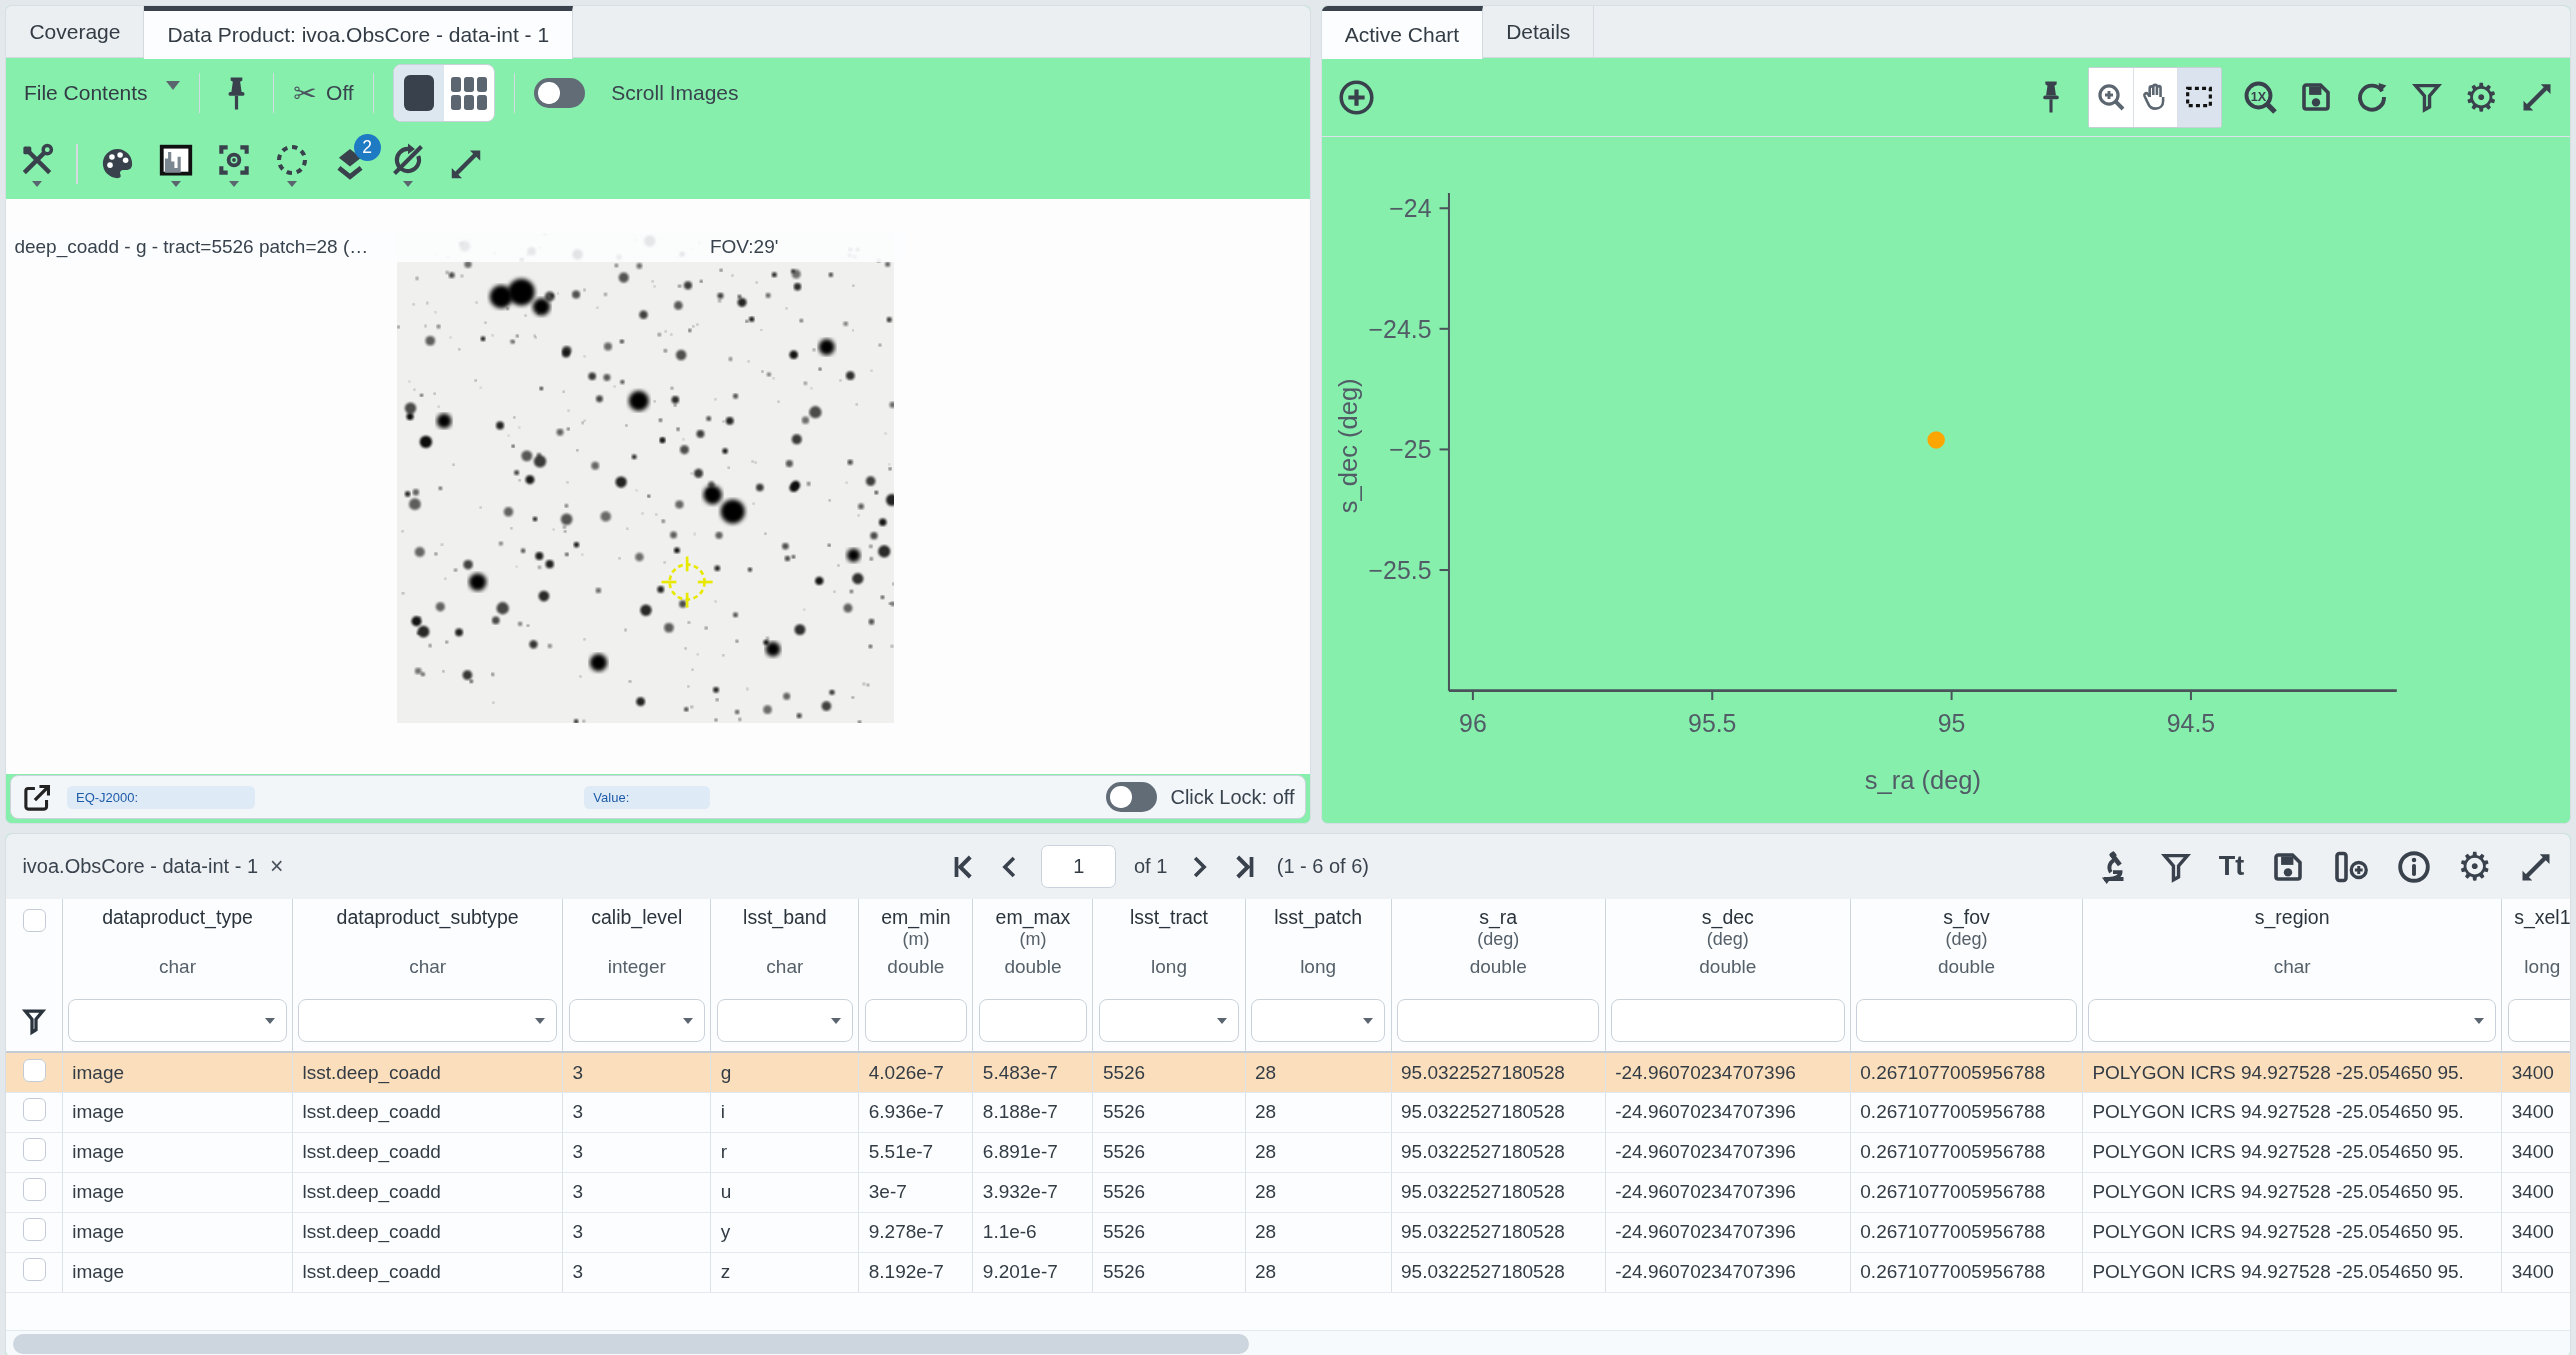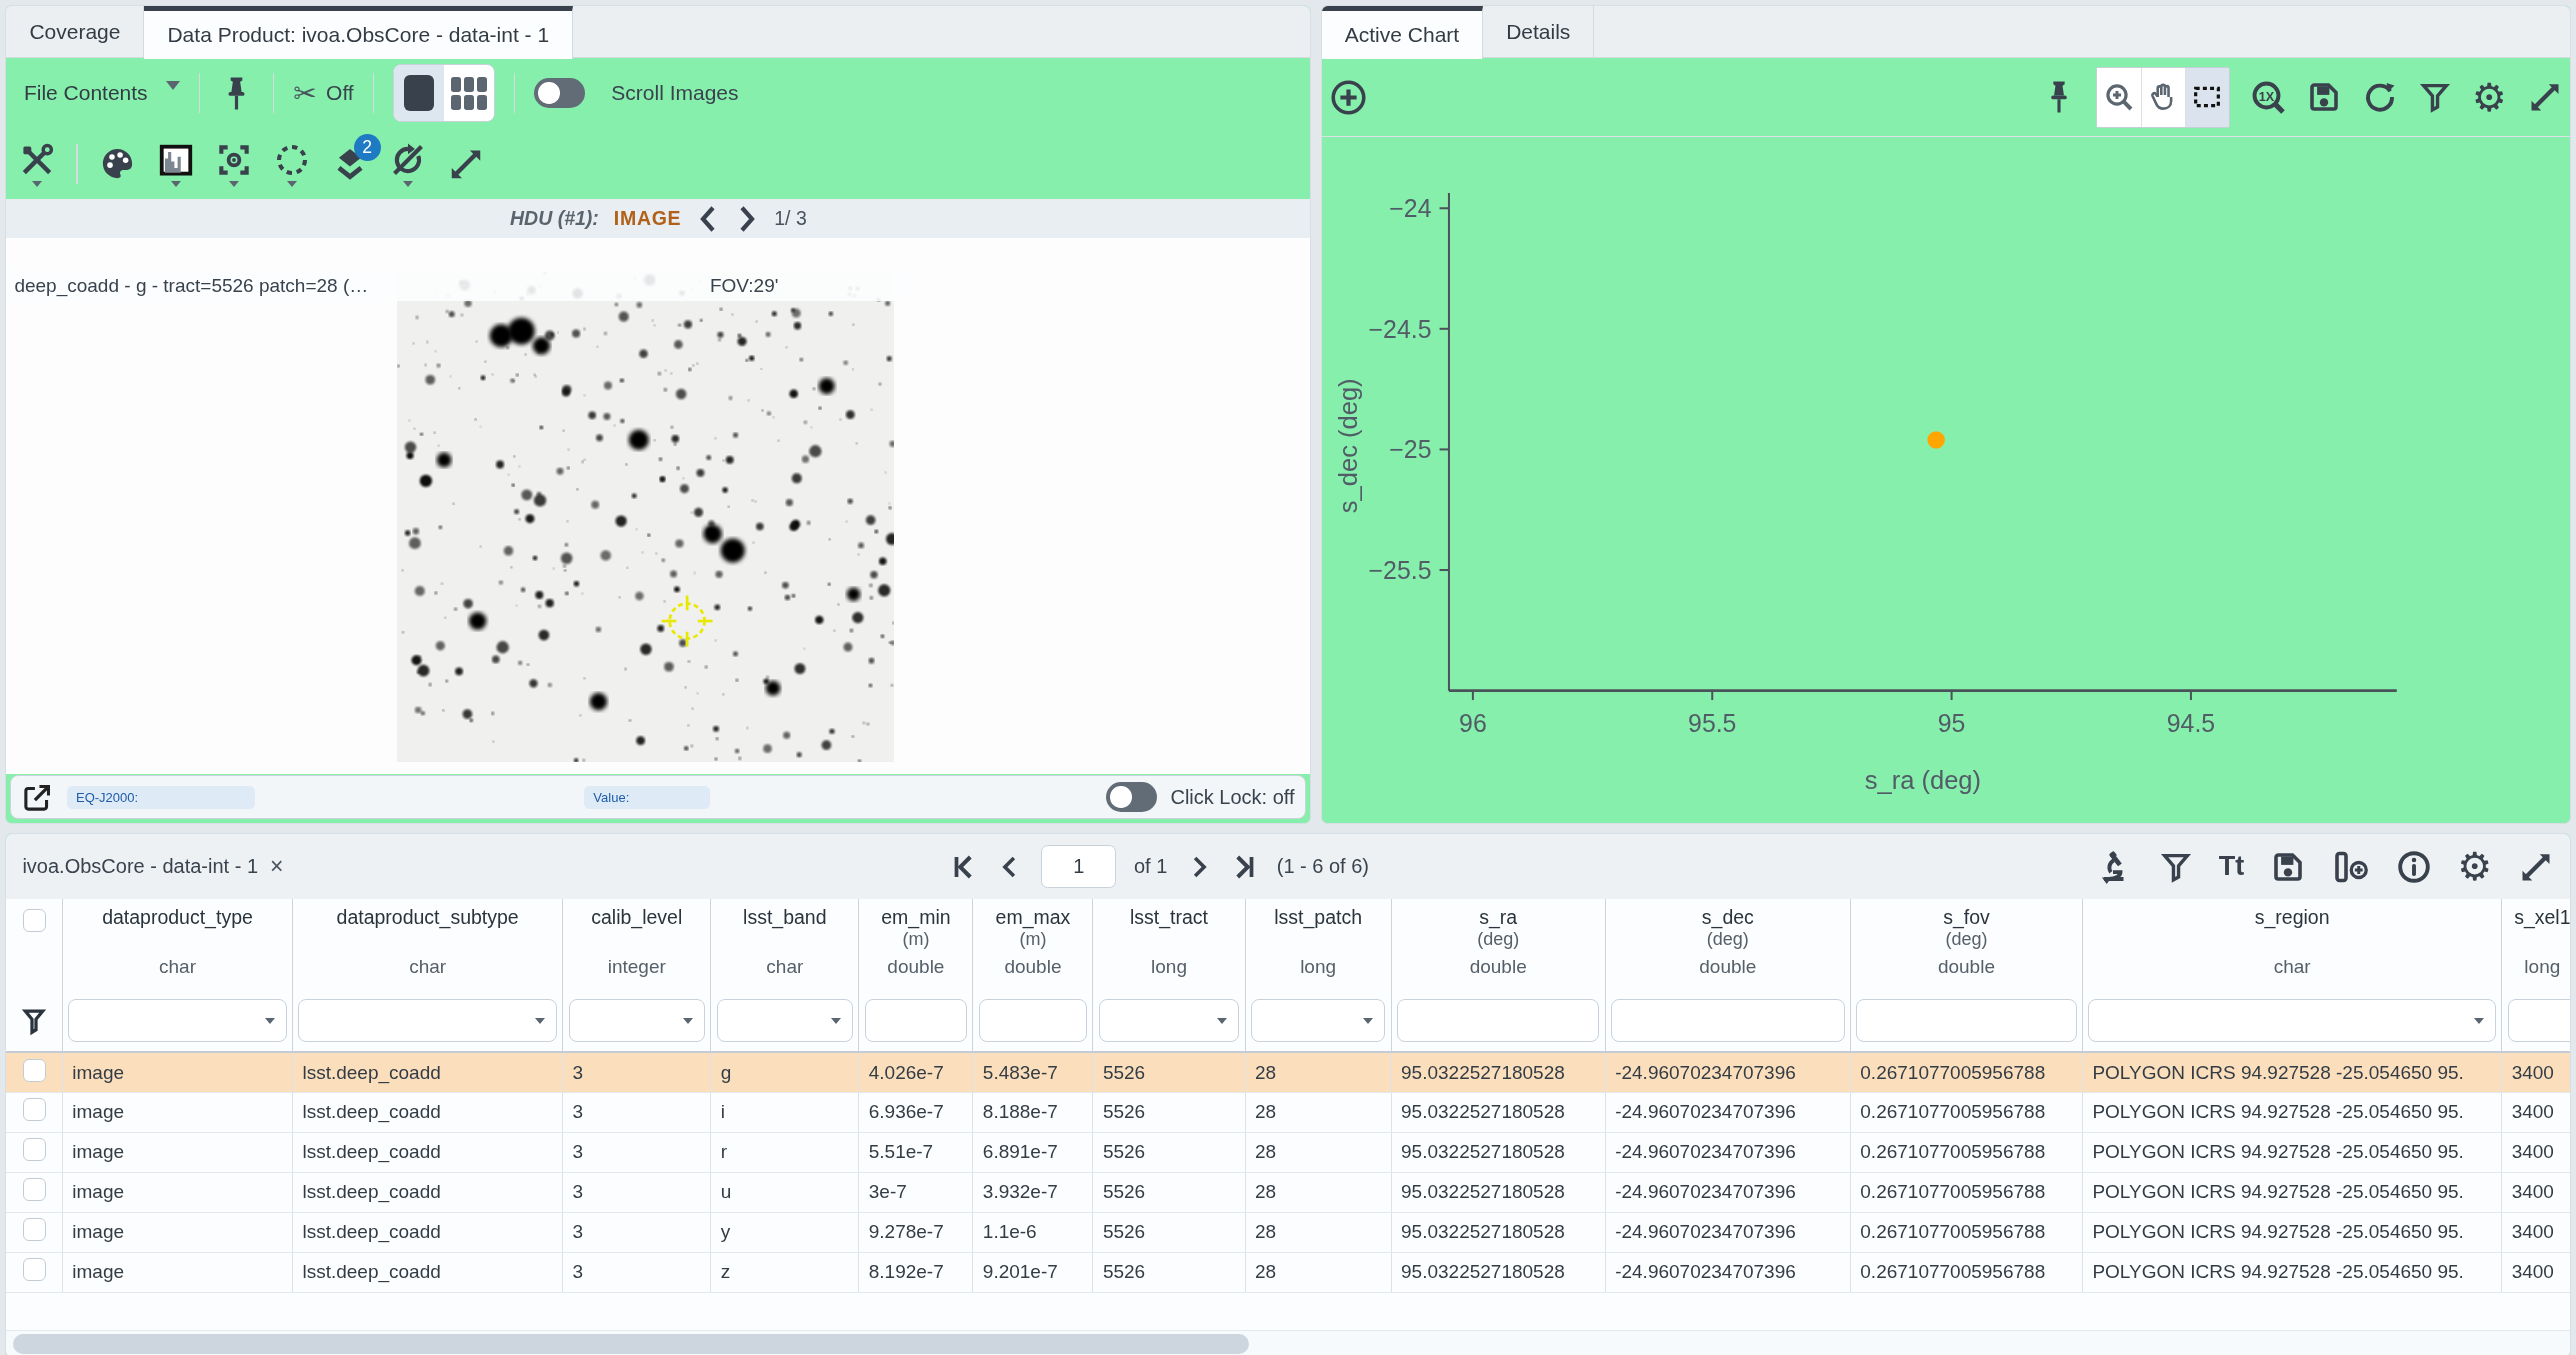--- a/index.html
+++ b/index.html
@@ -48,21 +48,21 @@
   .img-label .name { padding-left:8px; flex:1; }
   .img-label .fov { padding-right:128px; }
   .status-bar { height:44px; margin:1.3px 4px 4px 4px; border:1.3px solid #ccd4db; border-radius:8px; background:#f2f6f9; display:flex; align-items:center; gap:13.4px; padding:0 10.8px; flex-shrink:0; }
   .pill { background:#dfeaf7; color:#1d5ca8; border-radius:5.4px; font-size:13px; padding:4px 9.4px; }
   .pill.coord { width:188px; }
   .pill.val { width:126px; margin-left:316px; }
   .lock-lab { font-size:20px; }
   .spacer { flex:1; }
 
   
-  .chart-toolbar { height:79px; display:flex; align-items:center; padding:0 7px; border-bottom:1.3px solid #dde3e8; flex-shrink:0; }
+  .chart-toolbar { height:79px; display:flex; align-items:center; padding:0 15px; border-bottom:1.3px solid #dde3e8; flex-shrink:0; }
   .chart-tools-right { margin-left:auto; display:flex; align-items:center; gap:20px; }
   .mode-group { display:flex; border:1.3px solid #c6cfd6; background:#eef1f4; border-radius:2.7px; }
   .mode { width:44px; height:59px; display:flex; align-items:center; justify-content:center; background:#fff; }
   .mode + .mode { border-left:1.3px solid #dbe1e7; }
   .mode.sel { background:#dbe4ee; }
   .chart-wrap { flex:1; position:relative; }
   .gear-glyph { font-size:39px; color:#39424c; line-height:1; }
 
   
   .table-panel { margin:9.4px 5.4px 5.4px 5.4px; height:525px; display:flex; flex-direction:column; }
@@ -195,31 +195,20 @@
           </svg>
         <span class="caret sm"></span>
       </div>
       <svg width="38" height="38" viewBox="0 0 24 24">
           <line x1="6" y1="18" x2="18" y2="6" stroke="#39424c" stroke-width="2.8"></line>
           <polygon points="14.5,3.5 21,3.5 21,10" fill="#39424c" transform="rotate(0)"></polygon>
           <polygon points="3,14.5 3,21 9.5,21" fill="#39424c"></polygon>
         </svg>
     </div>
 
-    <div class="hdu-bar">
-      <span class="hdu-pre">HDU (#1):</span>
-      <span class="hdu-type">IMAGE</span>
-      <svg class="chev" width="24" height="30" viewBox="0 0 18 24">
-          <polyline points="13,3 5,12 13,21" fill="none" stroke="#39424c" stroke-width="3.4"></polyline>
-        </svg>
-      <svg class="chev" width="24" height="30" viewBox="0 0 18 24">
-          <polyline points="5,3 13,12 5,21" fill="none" stroke="#39424c" stroke-width="3.4"></polyline>
-        </svg>
-      <span class="hdu-page">1/ 3</span>
-    </div>
 
     <div class="image-area">
       <svg id="starfield" class="astro-img" viewBox="0 0 740 730">
           <rect x="0" y="0" width="740" height="730" fill="#f0f0ee"></rect>
           <defs>
             <filter id="b1">
               <feGaussianBlur stdDeviation="1.6"></feGaussianBlur>
             </filter>
             <filter id="b2">
               <feGaussianBlur stdDeviation="3.4"></feGaussianBlur>

